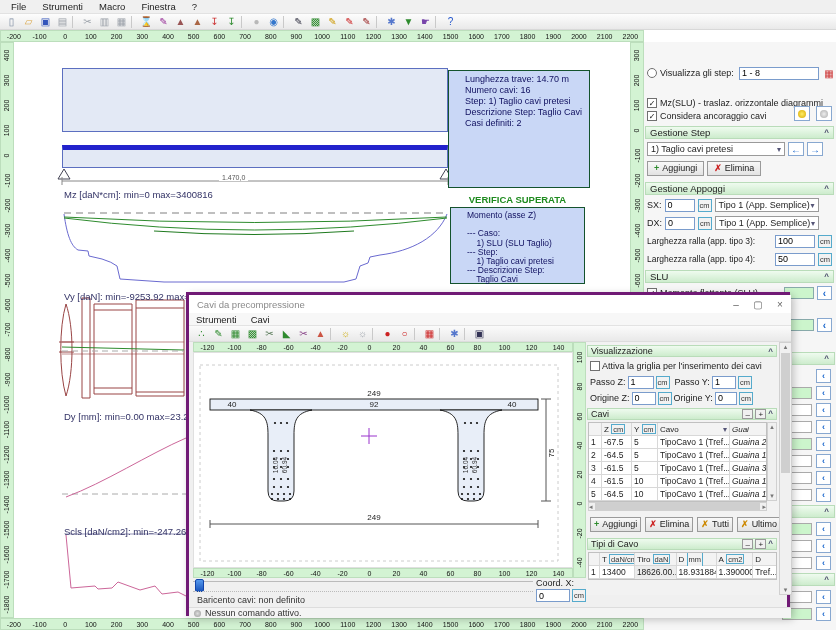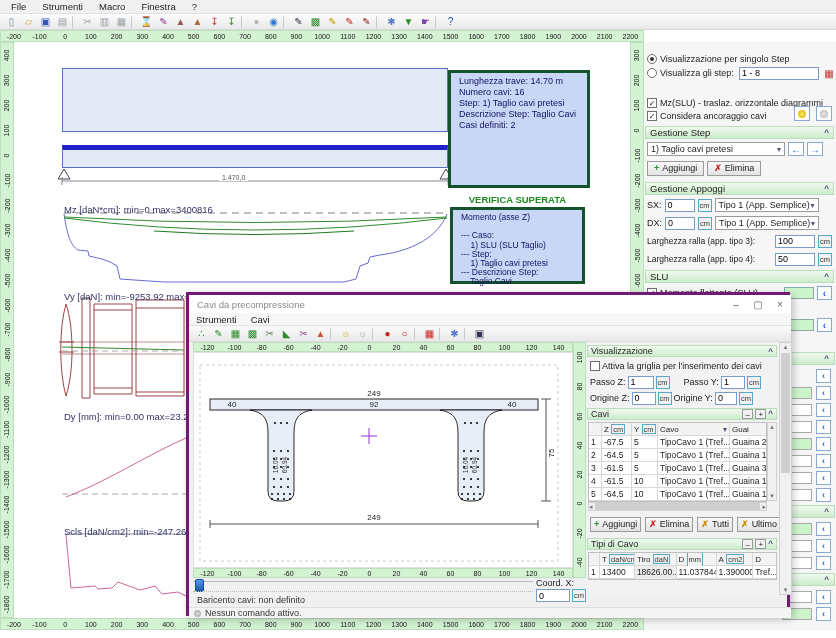--- a/index.html
+++ b/index.html
@@ -22,22 +22,22 @@
   .hruler { background:#d3f3d3; border:1px solid #bcdebc; display:flex; align-items:center;
             font-size:7px; color:#111; overflow:hidden; }
   .hruler .tick { flex:1; text-align:center; white-space:nowrap; }
   .vruler { background:#d3f3d3; border:1px solid #bcdebc; display:flex; flex-direction:column;
             font-size:7px; color:#111; overflow:hidden; }
   .vruler .vtick { flex:1; display:flex; align-items:center; justify-content:center; }
   .vruler .vtick i { font-style:normal; transform:rotate(-90deg); white-space:nowrap; }
 
   
   .dlabel { position:absolute; font-size:9.5px; color:#333366; white-space:nowrap; }
-  .infobox { position:absolute; background:#c9d7f6; border:3px solid #14532d; color:#101060;
-             font-size:9px; line-height:11px; padding:3px 8px; white-space:pre; }
+  .infobox { position:absolute; background:#c9d7f6; border:1px solid #14532d; color:#101060;
+             font-size:9px; line-height:11px; padding:3px 16px; white-space:pre; }
   .verifica { position:absolute; color:#1f8b1f; font-weight:bold; font-size:9.5px; text-align:center; }
   .dimtext { position:absolute; font-size:7px; color:#555; background:#fff; padding:0 3px; }
 
   
   .panel { left:644px; top:42px; width:192px; height:588px; background:#f6f6f6; font-size:9px; }
   .prow { position:absolute; left:0; width:192px; height:14px; display:flex; align-items:center; gap:3px; padding-left:3px; }
   .rd { width:10px; height:10px; border:1px solid #707070; border-radius:50%; background:#fff;
         display:inline-flex; align-items:center; justify-content:center; flex:none; }
   .rd.on::before { content:""; width:4px; height:4px; background:#333; border-radius:50%; }
   .cb { width:10px; height:10px; border:1px solid #707070; background:#fff; flex:none;
@@ -97,21 +97,21 @@
   .dprow { position:absolute; left:0; width:193px; height:14px; display:flex; align-items:center; gap:2px; padding-left:4px; }
   .dsechdr { position:absolute; left:1px; width:190px; height:12px; background:linear-gradient(#effbef,#cdeccd);
              border:1px solid #b9dcb9; font-size:9px; display:flex; align-items:center; padding:0 3px; }
   .tinybtn { width:11px; height:10px; border:1px solid #9a9a9a; background:#f0f0f0; font-size:8px;
              display:inline-flex; align-items:center; justify-content:center; }
   .tbl { position:absolute; background:#fff; border:1px solid #c0c0c0; font-size:8.5px; }
   .trow { display:flex; height:13px; border-bottom:1px solid #d8d8d8; align-items:center; }
   .trow.hd { background:#f3f3f3; font-size:8px; }
   .trow .c { border-right:1px solid #d8d8d8; height:13px; display:flex; align-items:center;
              padding:0 2px; overflow:hidden; white-space:nowrap; }
-  .cn { width:13px; } .cz { width:30px; } .cy { width:26px; } .cc { width:72px; } .cg { width:36px; border-right:none!important; }
+  .cn { width:13px; } .cz { width:30px; } .cy { width:26px; } .cc { width:72px; } .cg { width:36px; border-right:none!important;font-style:italic; }
   .t2n{ width:12px; } .t2a{ width:40px; } .t2b{ width:48px; } .t2c{ width:46px; } .t2d{ width:42px; } .t2e{ width:26px; border-right:none!important; }
   .sbar { background:#f0f0f0; border:1px solid #d0d0d0; color:#777; font-size:7px;
           display:flex; align-items:center; justify-content:center; }
   .dstatus { left:0; top:312px; width:602px; height:11px; background:#f4f4f4; border-top:1px solid #ddd;
              display:flex; align-items:center; gap:4px; padding-left:5px; font-size:9px; color:#333; }
   .dot { width:7px; height:7px; border-radius:50%; background:radial-gradient(#ddd,#999); flex:none; }
 </style>
 </head>
 <body>
 
@@ -404,31 +404,27 @@
     <div class="verifica" style="left:436px;top:152px;width:135px">VERIFICA SUPERATA</div>
     <div class="infobox" style="left:436px;top:165px;width:135px;height:77px;font-size:8.5px;line-height:9.2px">Momento (asse Z)
 
 --- Caso:
     1) SLU (SLU Taglio)
 --- Step:
     1) Taglio cavi pretesi
 --- Descrizione Step:
     Taglio Cavi</div>
 
-    <div class="dlabel" style="left:50px;top:162px">Mz [daN*cm]: min=0 max=3400816</div>
+    <div class="dlabel" style="left:50px;top:147px">Mz [daN*cm]: min=0 max=3400816</div>
     <div class="dlabel" style="left:50px;top:249px">Vy [daN]: min=-9253.92 max=925</div>
     <div class="dlabel" style="left:50px;top:369px">Dy [mm]: min=0.00 max=23.20</div>
     <div class="dlabel" style="left:50px;top:484px">Scls [daN/cm2]: min=-247.26(-26</div>
   </div>
 
   <div class="panel abs">
-    <div class="prow" style="top:10px">
-      <span class="rd on"></span>
-      <span>Visualizzazione per singolo Step</span>
-    </div>
     <div class="prow" style="top:24px">
       <span class="rd"></span>
       <span>Visualizza gli step:</span>
       <input class="inp" style="width: 80px; margin-left: 2px;" readonly="" value="1 - 8">
       <span class="ticon" style="color:#cc3333;width:14px">▦</span>
     </div>
     <div class="prow" style="top:67px">
       <span class="cb ck"></span>
       <span>Considera ancoraggio cavi</span>
     </div>
@@ -786,21 +782,21 @@
           <span class="caret" style="margin-left:auto;font-weight:bold;font-size:8px;color:#446">^</span>
       </div>
       <div class="dprow" style="top:17px">
         <span class="cb"></span>
         <span>Attiva la griglia per l'inserimento dei cavi</span>
       </div>
       <div class="dprow" style="top:33px">
         <span>Passo Z:</span>
         <input class="inp" style="width: 26px;" readonly="" value="1">
         <span class="chip">cm</span>
-        <span style="margin-left:12px">Passo Y:</span>
+        <span style="margin-left:3px">Passo Y:</span>
         <input class="inp" style="width: 24px;" readonly="" value="1">
         <span class="chip">cm</span>
       </div>
       <div class="dprow" style="top:49px">
         <span>Origine Z:</span>
         <input class="inp" style="width: 24px;" readonly="" value="0">
         <span class="chip">cm</span>
         <span>Origine Y:</span>
         <input class="inp" style="width: 22px;" readonly="" value="0">
         <span class="chip">cm</span>
@@ -907,21 +903,21 @@
           <span class="c t2a"><span>T</span>&nbsp;<span class="chip" style="height:10px">daN/cm2</span></span>
           <span class="c t2b"><span>Tiro</span>&nbsp;<span class="chip" style="height:10px">daN</span></span>
           <span class="c t2c"><span>D</span>&nbsp;<span class="chip" style="height:26px">mm</span></span>
           <span class="c t2d"><span>A</span>&nbsp;<span class="chip" style="height:10px">cm2</span></span>
           <span class="c t2e">D</span>
         </div>
         <div class="trow">
           <span class="c t2n">1</span>
           <span class="c t2a">13400</span>
           <span class="c t2b" style="background:#ececec">18626.00...</span>
-          <span class="c t2c">11.037844</span>
+          <span class="c t2c">18.931884</span>
           <span class="c t2d">1.390000...</span>
           <span class="c t2e">Tref...</span>
         </div>
       </div>
     </div>
 
     <div class="sbar abs" style="left:590px;top:47px;width:13px;height:253px;flex-direction:column">
       <span>▴</span>
       <span style="width:9px;height:120px;background:#cfcfcf;margin-top:2px"></span>
       <span style="margin-top:auto">▾</span>

